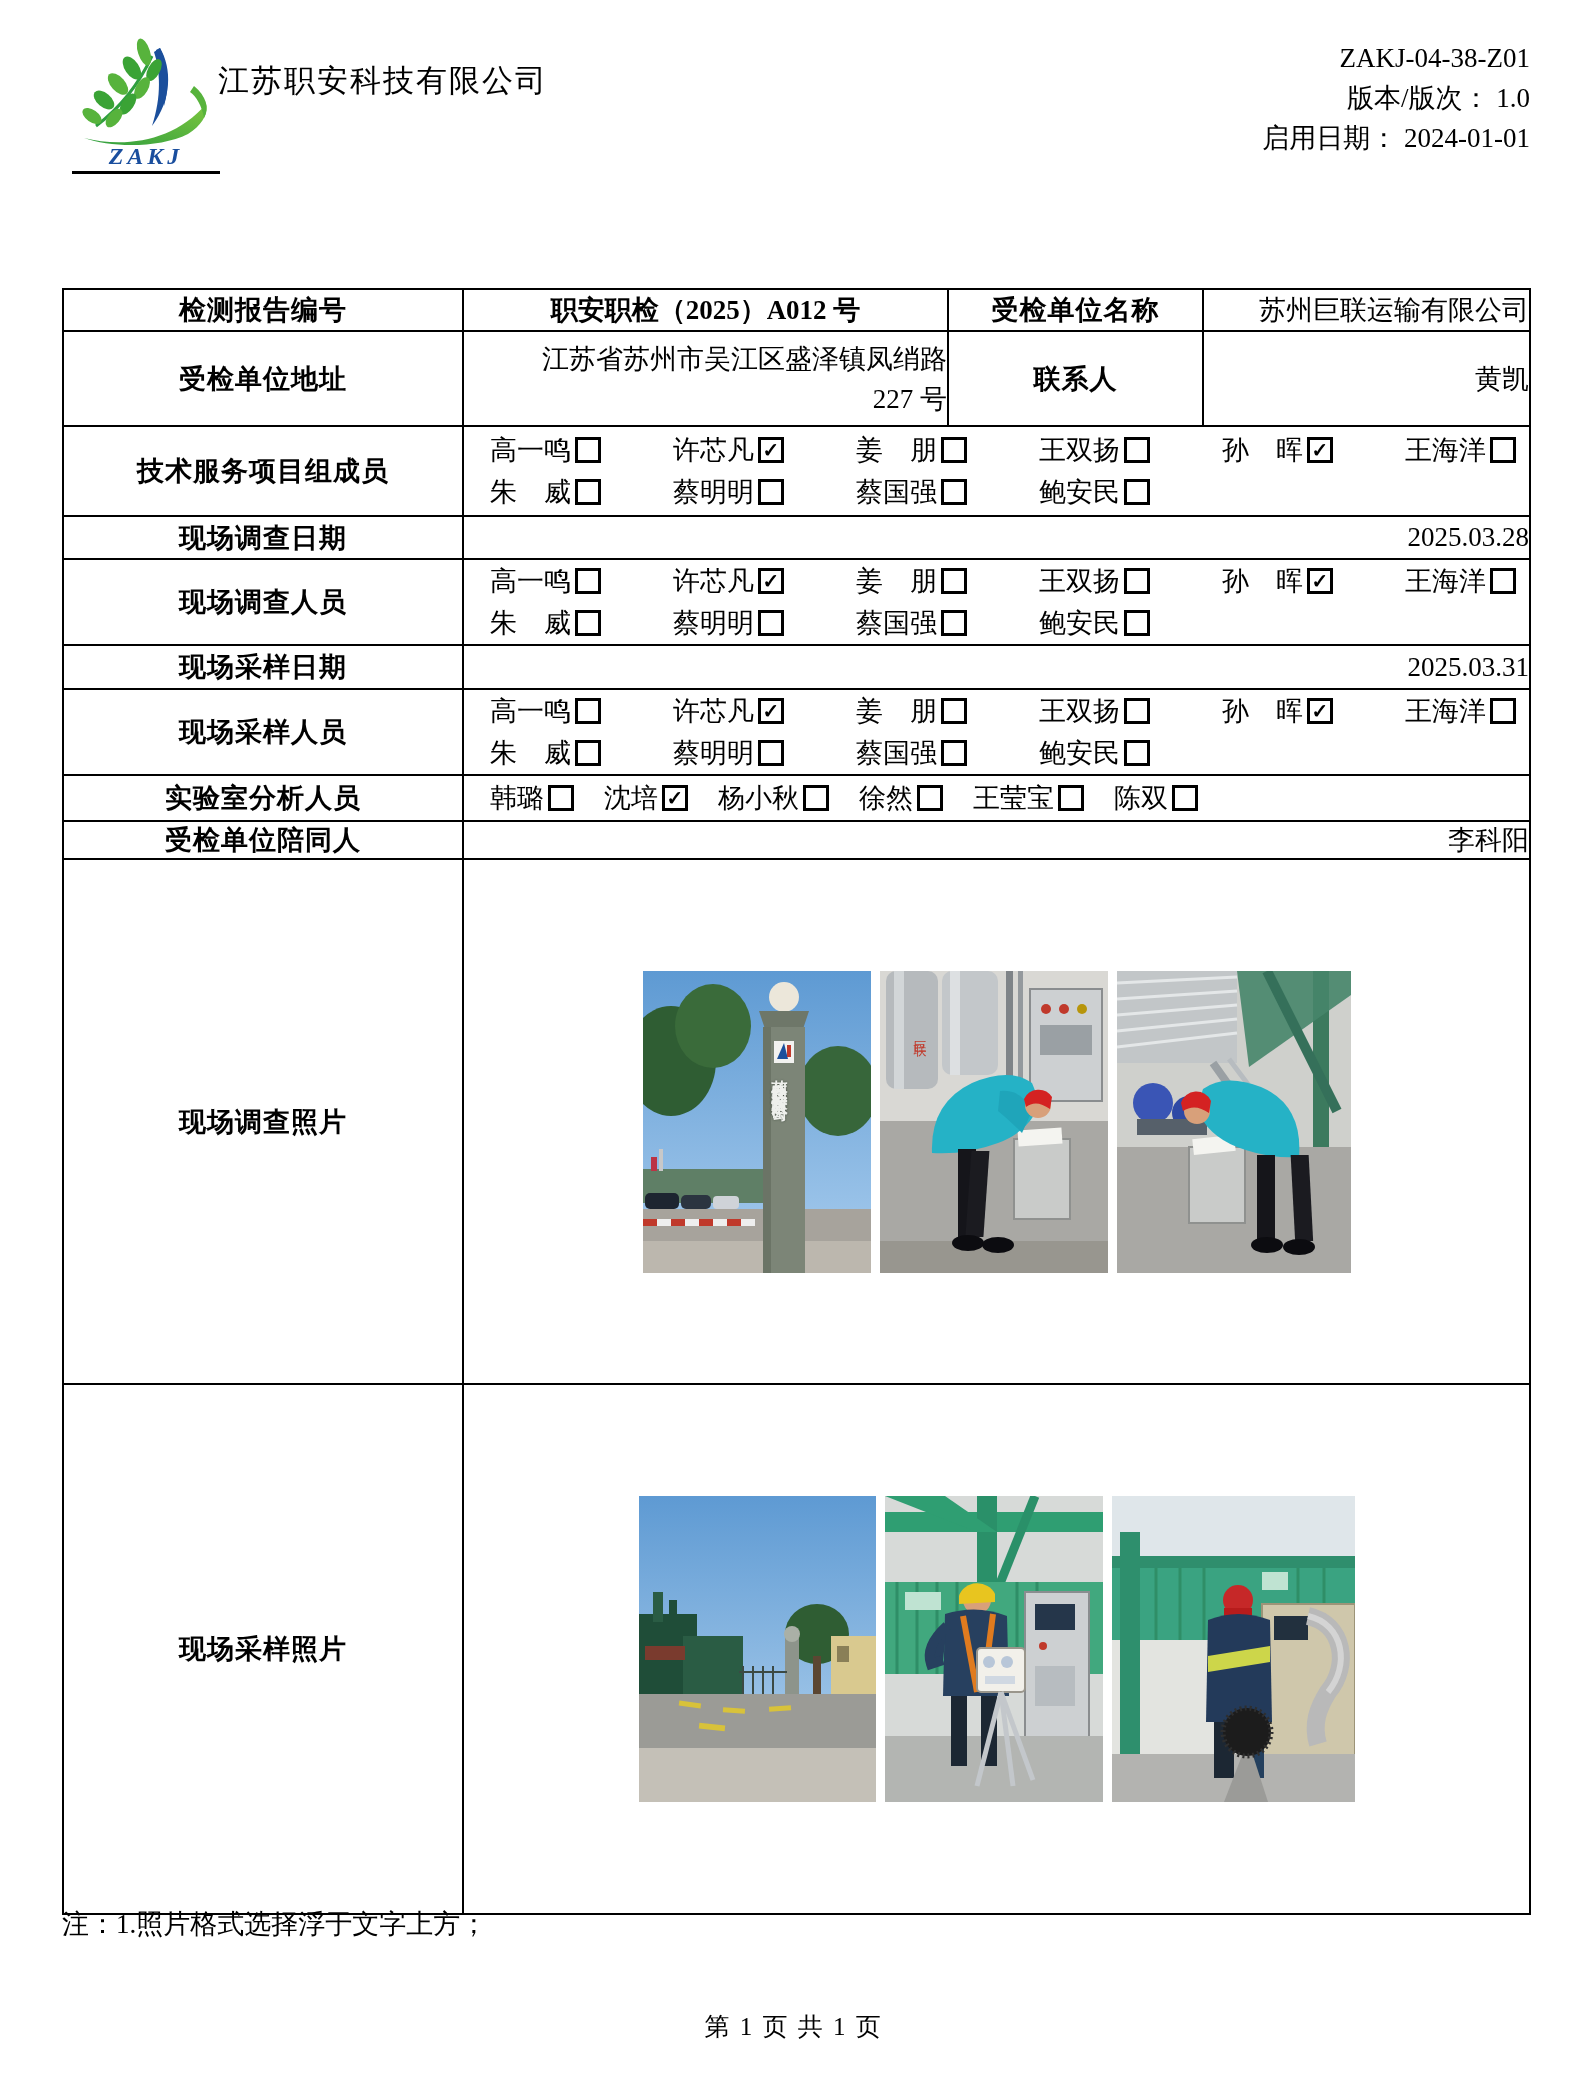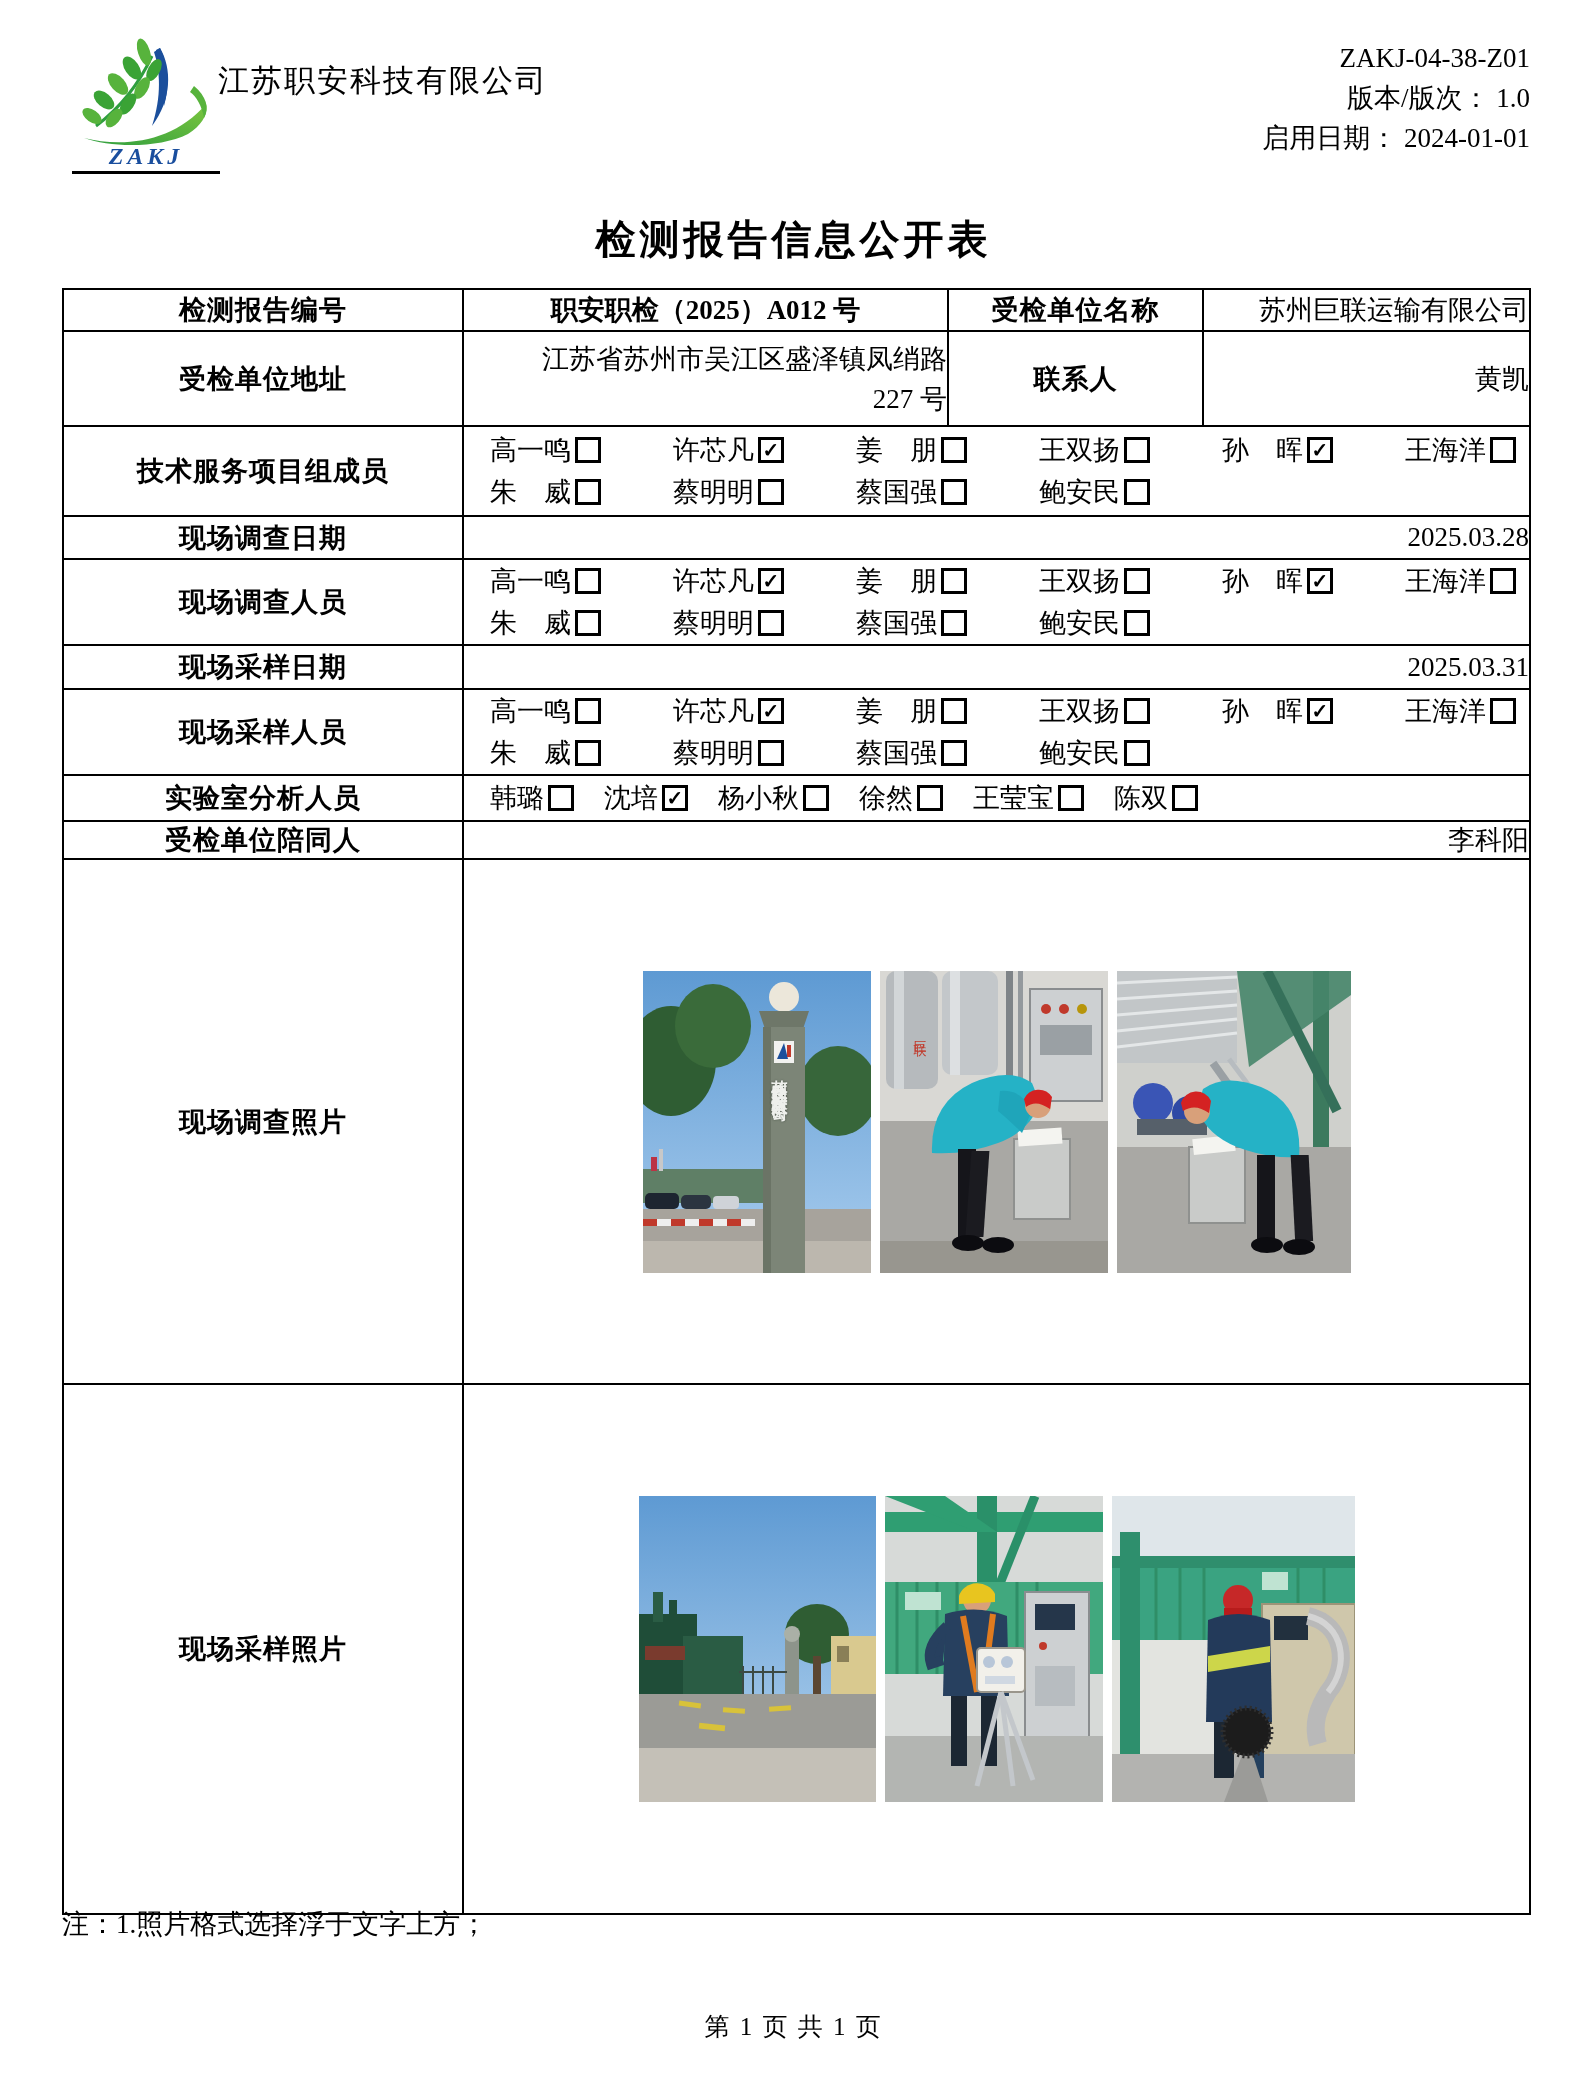--- a/index.html
+++ b/index.html
@@ -91,21 +91,20 @@
     <div class="logo-text">ZAKJ</div>
     <div class="logo-underline"></div>
   </div>
   <div class="company-name">江苏职安科技有限公司</div>
   <div class="doc-meta">
     <div>ZAKJ-04-38-Z01</div>
     <div>版本/版次：  1.0</div>
     <div>启用日期：  2024-01-01</div>
   </div>
 
-  <h1 class="title">检测报告信息公开表</h1>
 
   <table class="main">
     <colgroup>
         <col style="width:400px">
         <col style="width:485px">
         <col style="width:255px">
         <col style="width:327px">
       </colgroup>
 
     <tbody>

